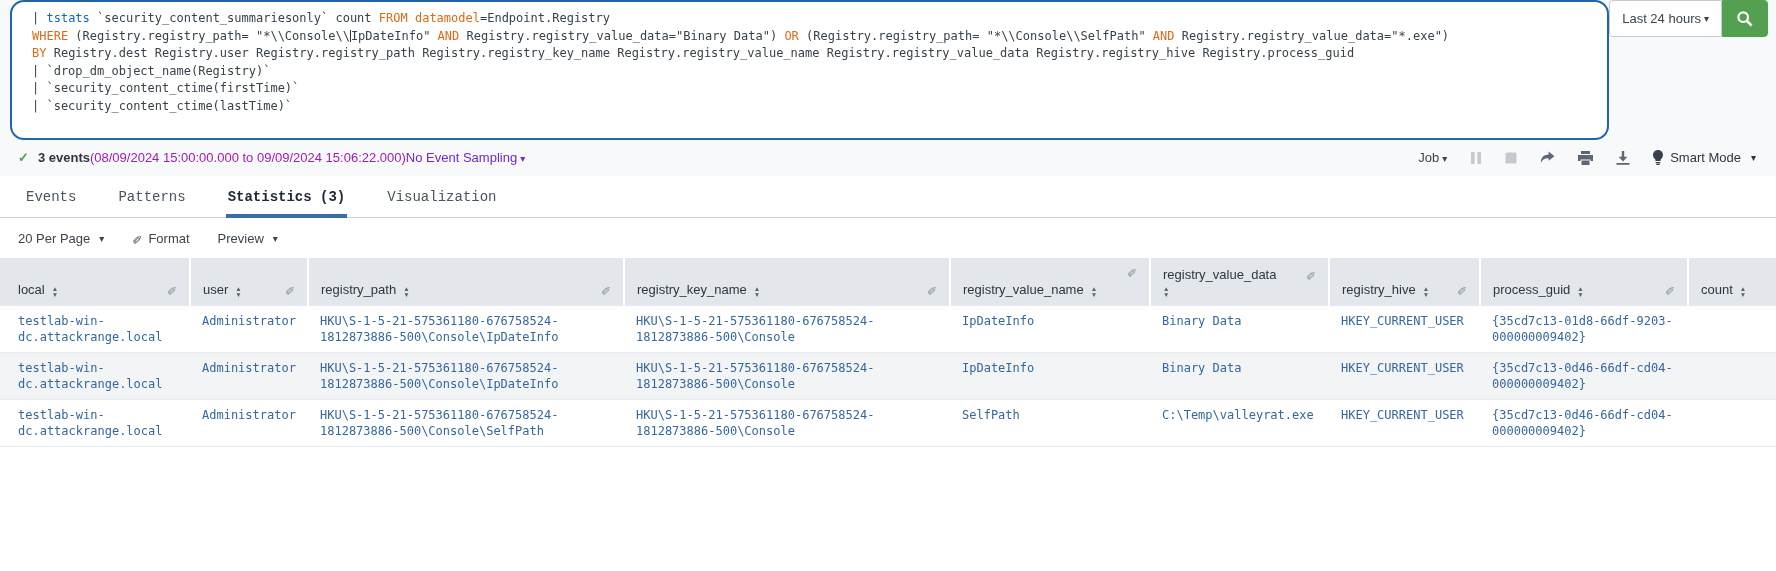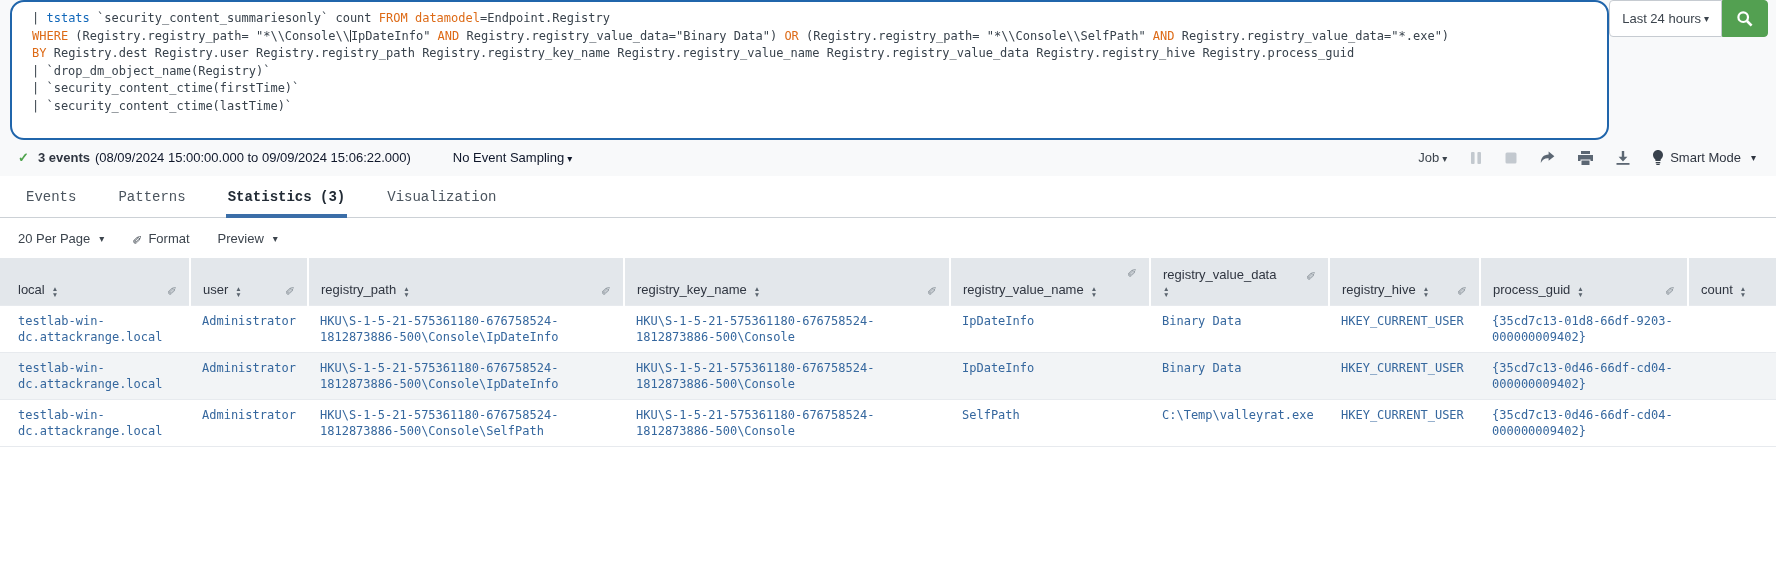--- a/index.html
+++ b/index.html
@@ -40,23 +40,23 @@
     border-radius:4px 0 0 4px; white-space:nowrap; cursor:pointer;
   }
   .search-btn {
     height:37px; width:46px; background:#53a051; border:1px solid #53a051;
     border-radius:0 4px 4px 0; display:flex; align-items:center; justify-content:center; cursor:pointer;
   }
 
   
   .events-bar { display:flex; align-items:center; padding:10px 20px 9px 18px; font-size:13px; }
   .check-icon { color:#4fa44d; font-weight:bold; margin-right:9px; font-size:13px; }
-  .events-count { font-weight:bold; color:#2f3540; margin-right:5px; white-space:nowrap; }
-  .time-span { color:#0f172a; white-space:nowrap; }
-  .sampling { margin-left:42px; color:#0f172a; cursor:pointer; white-space:nowrap; }
+  .events-count { font-weight:bold; color:#2f3540; white-space:nowrap; }
+  .time-span { color:#a21caf; white-space:nowrap; }
+  .sampling { color:#6d28d9; cursor:pointer; white-space:nowrap; }
   .events-right { margin-left:auto; display:flex; align-items:center; gap:23px;justify-content:space-between; }
   .job-label { color:#3c444d; cursor:pointer; }
   .icon-btn { display:flex; align-items:center; cursor:pointer; }
   .icon-btn.disabled { cursor:default; }
   .smart-mode { display:flex; align-items:center; gap:7px; color:#2f3540; cursor:pointer; white-space:nowrap; }
 
   
   .tabs { background:#fff; border-bottom:1px solid #ccd1d6; display:flex; padding-left:24px;font-family:Liberation Mono, monospace; }
   .tab { padding:13px 2px 9px; margin-right:38px; font-size:14px; color:#4a545e; border-bottom:4px solid transparent; margin-bottom:-1px; cursor:pointer; white-space:nowrap; }
   .tab.active { color:#222b35; font-weight:bold; border-bottom-color:#3b6ea8; }

